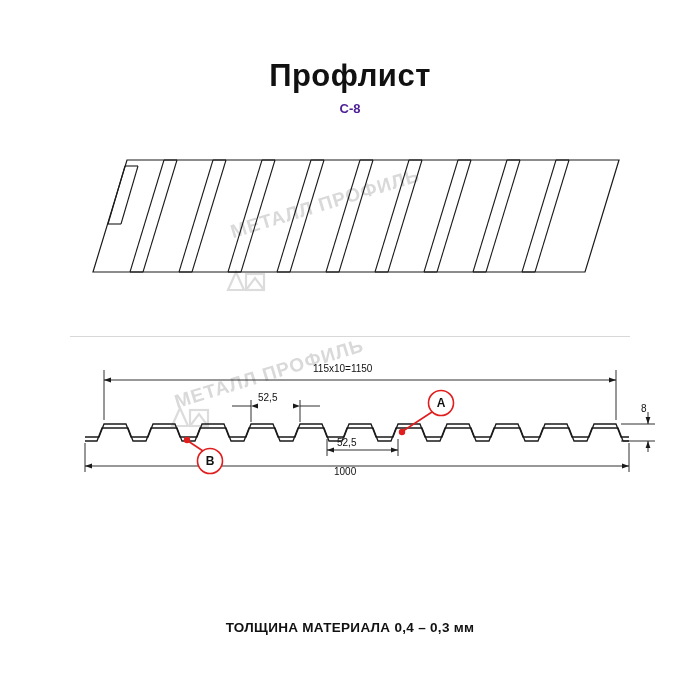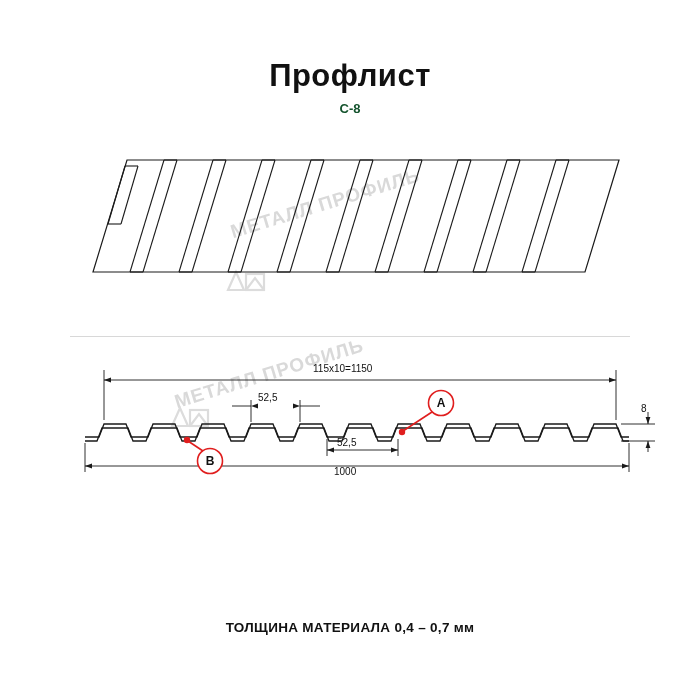--- a/index.html
+++ b/index.html
@@ -31,21 +31,21 @@
     color: #111111;
   }
   .subtitle {
     position: absolute;
     top: 101px;
     left: 0;
     width: 700px;
     text-align: center;
     font-size: 13px;
     font-weight: bold;
-    color: #14532d;
+    color: #4c1d95;
   }
   .footer-note {
     position: absolute;
     top: 620px;
     left: 0;
     width: 700px;
     text-align: center;
     font-size: 13.5px;
     font-weight: bold;
     letter-spacing: 0.3px;
@@ -275,14 +275,14 @@
 
   <div class="dim-label" style="left:313px; top:363px;">115х10=1150</div>
   <div class="dim-label" style="left:334px; top:466px;">1000</div>
   <div class="dim-label" style="left:258px; top:392px;">52,5</div>
   <div class="dim-label" style="left:337px; top:437px;">52,5</div>
   <div class="dim-label" style="left:641px; top:403px;">8</div>
 
   <div class="callout-label" style="left:431px; top:396px; width:20px;">A</div>
   <div class="callout-label" style="left:200px; top:454px; width:20px;">B</div>
 
-  <div class="footer-note">ТОЛЩИНА МАТЕРИАЛА 0,4 – 0,7 мм</div>
+  <div class="footer-note">ТОЛЩИНА МАТЕРИАЛА 0,4 – 0,3 мм</div>
 </div>
 
 </body></html>

